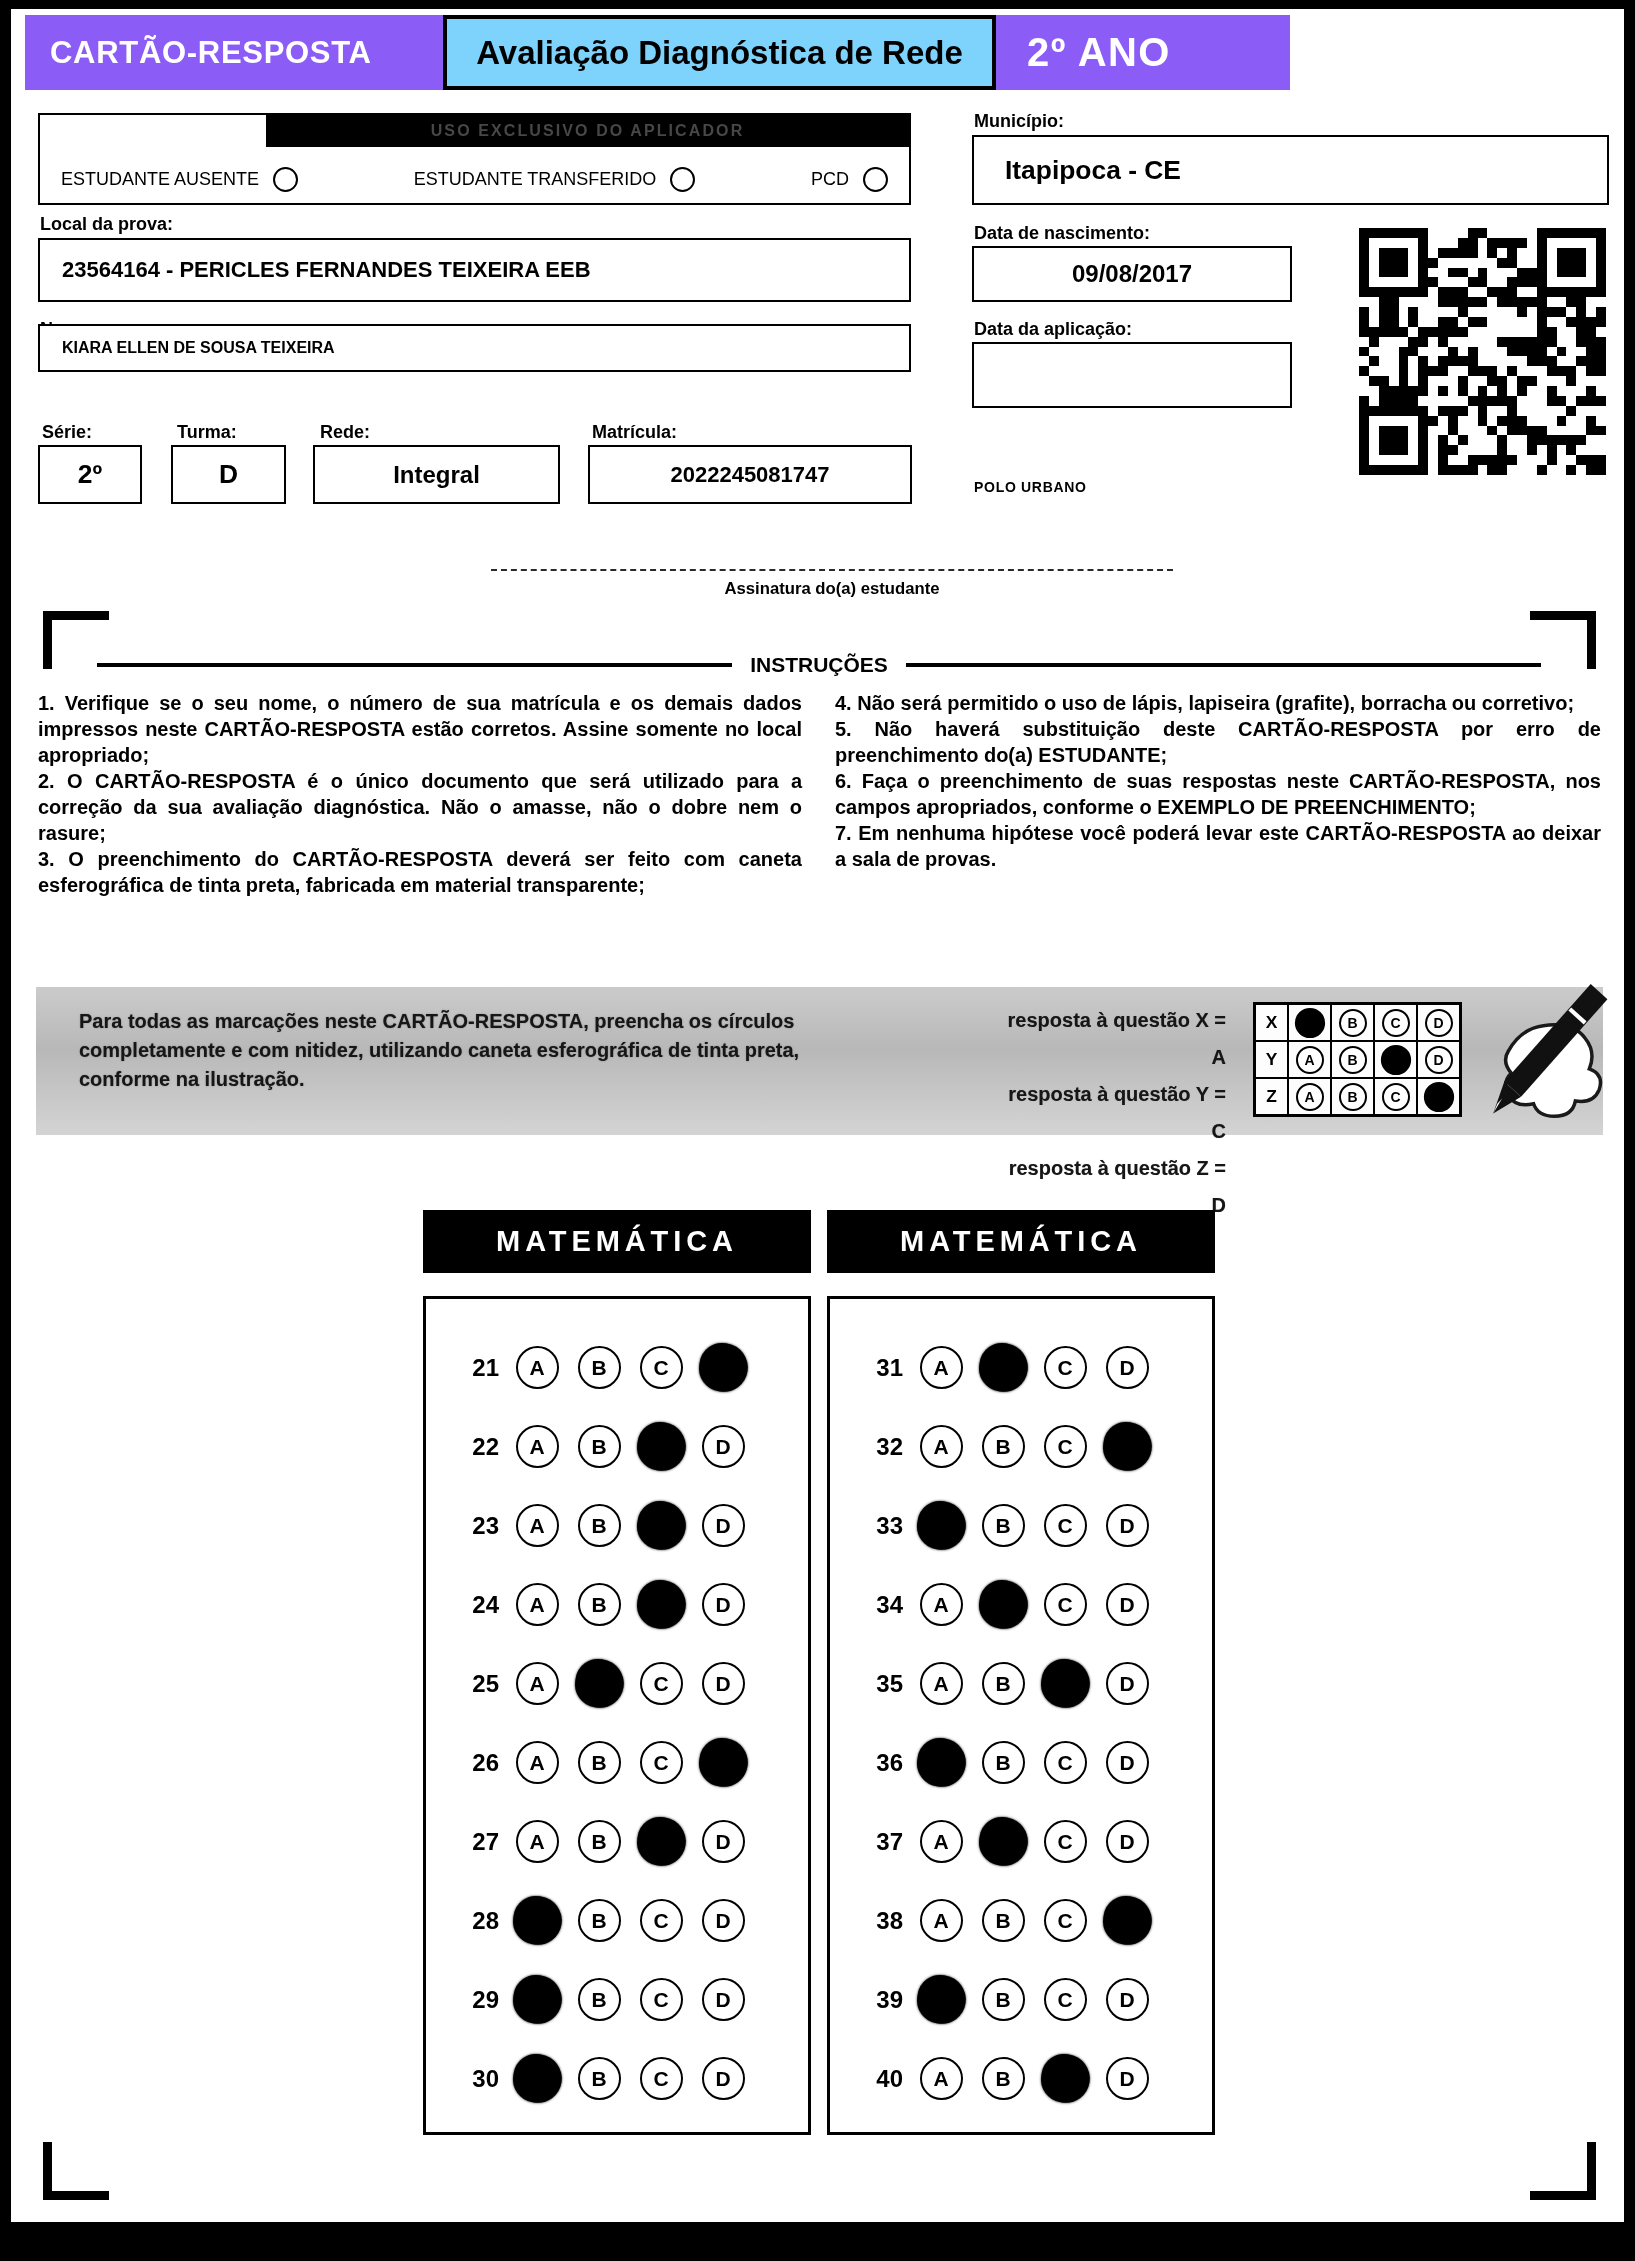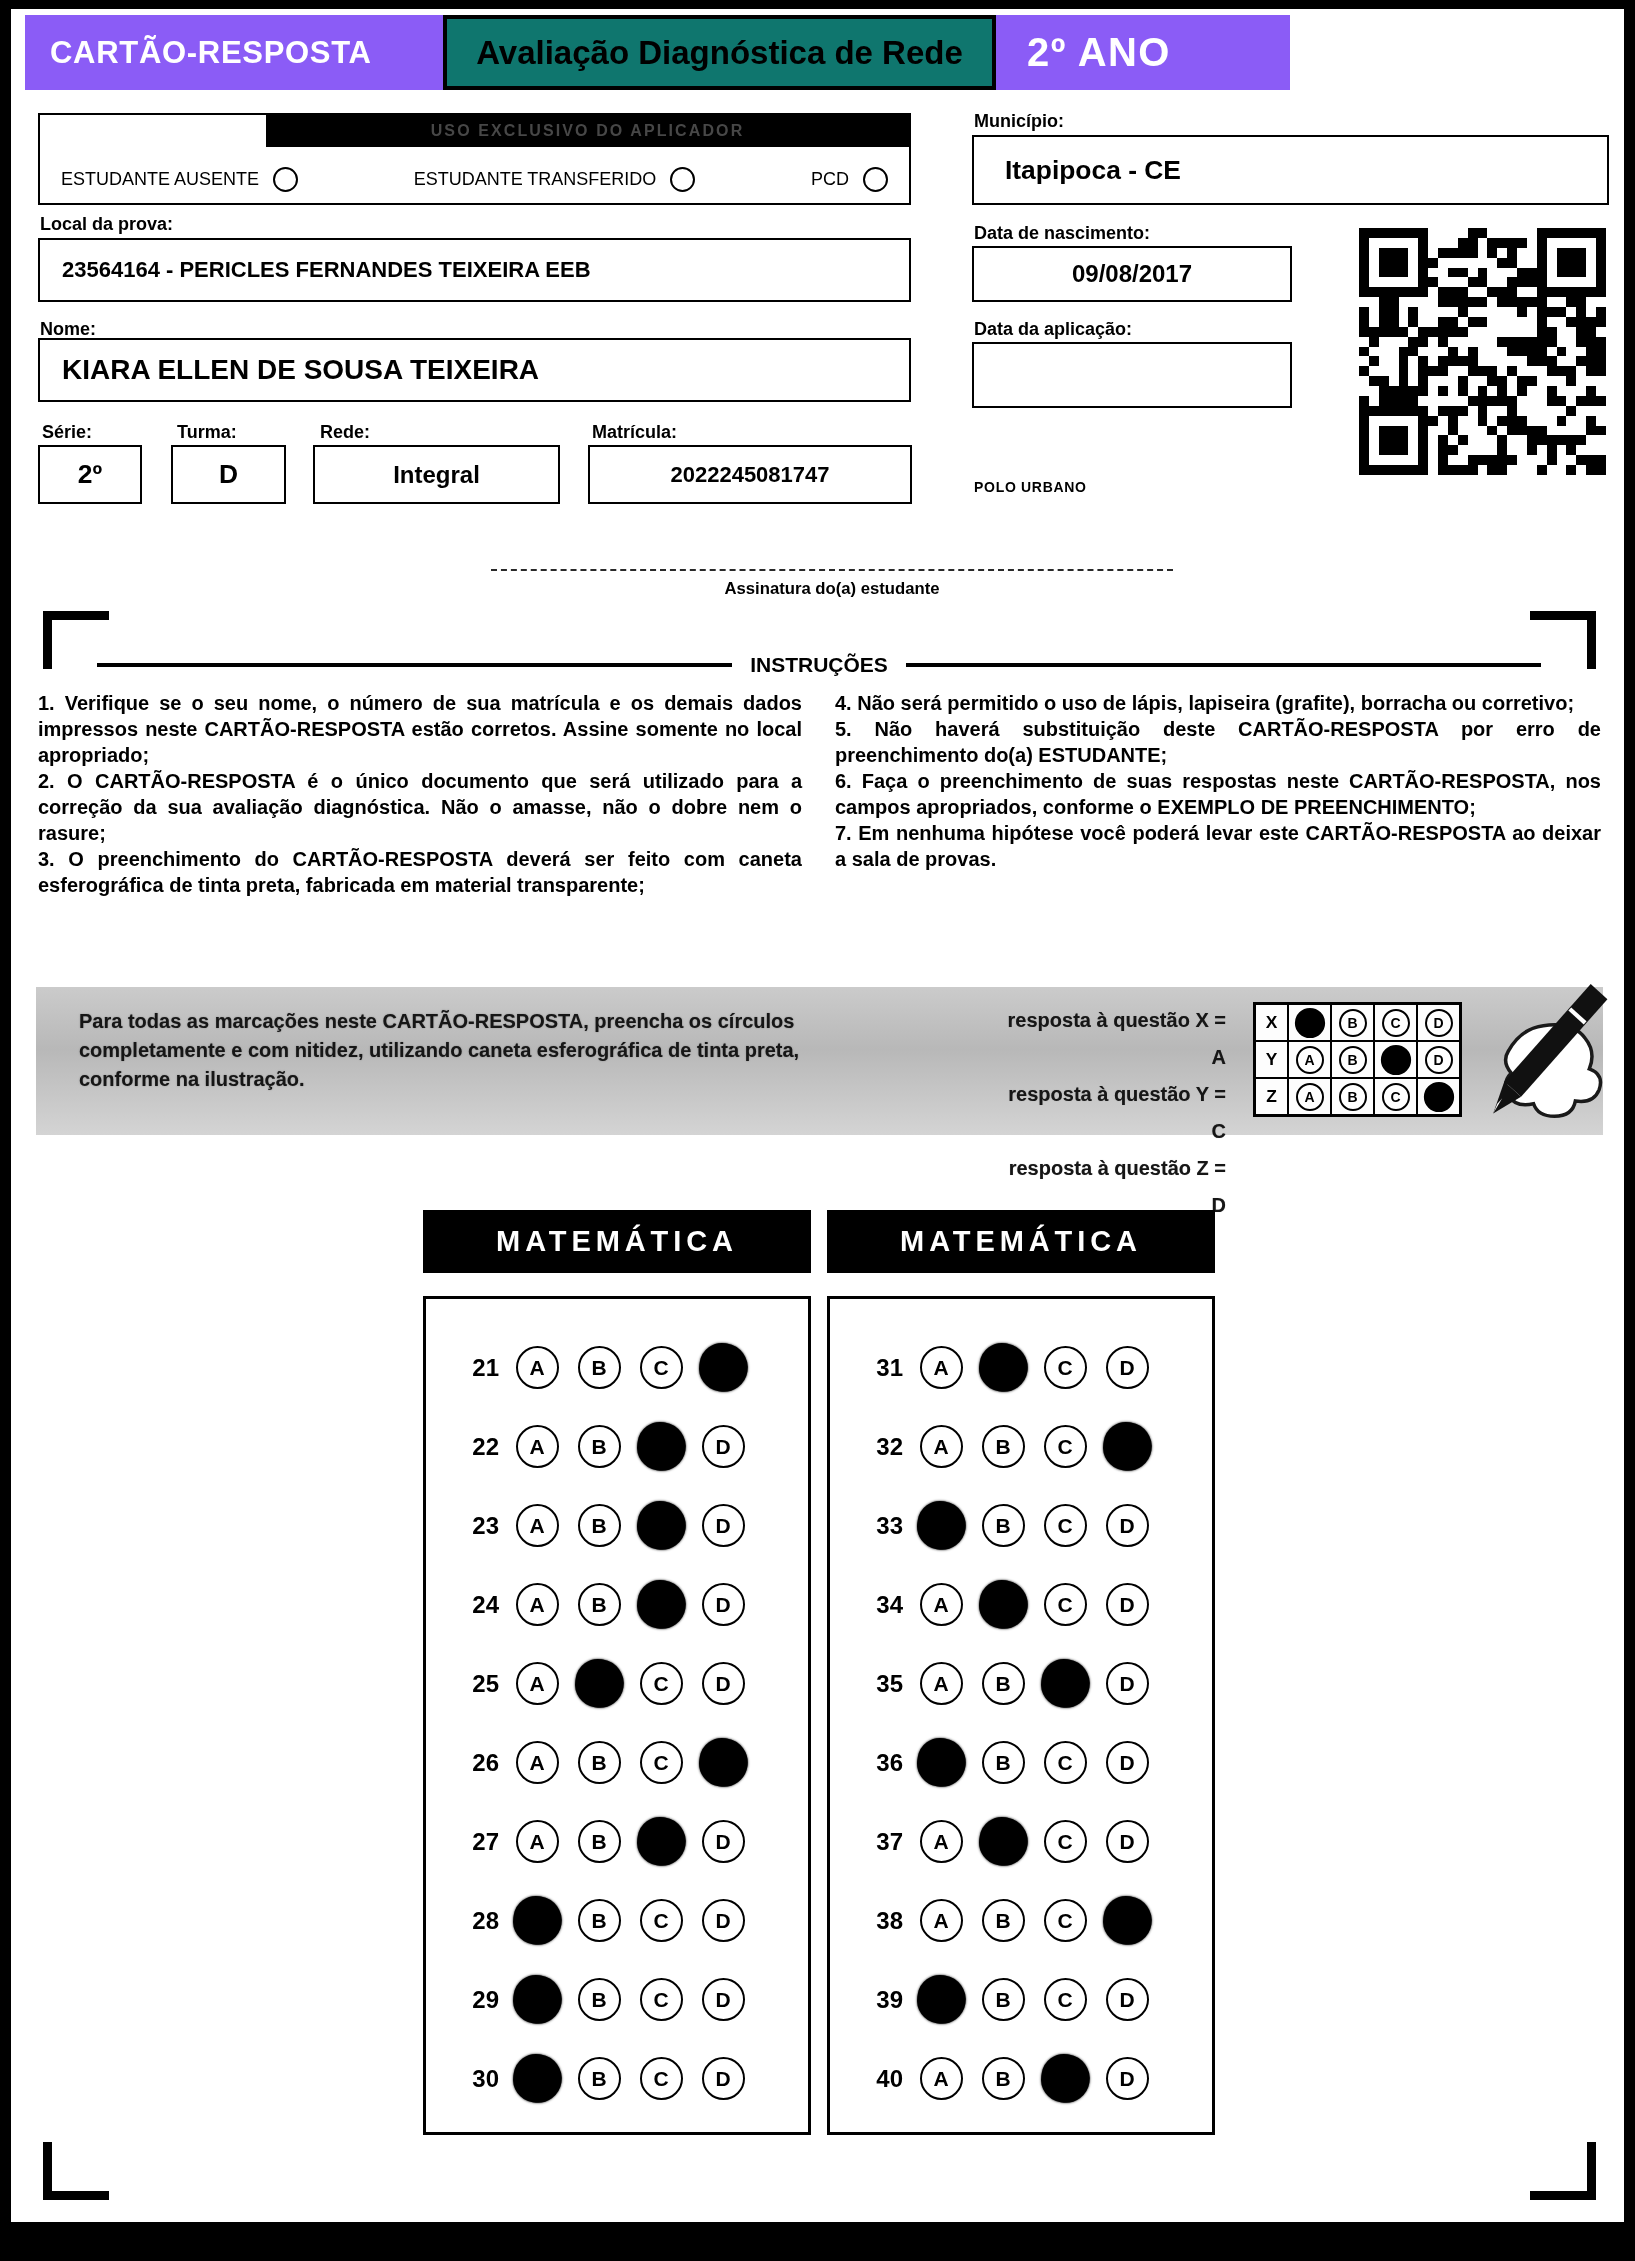--- a/index.html
+++ b/index.html
@@ -4,21 +4,21 @@
 <style>
   * { margin:0; padding:0; box-sizing:border-box; }
   body { background:#fff; font-family:"Liberation Sans", sans-serif; color:#000; }
   .page { position:relative; width:1636px; height:2261px; background:#fff; overflow:hidden; }
   .abs { position:absolute; }
   .frame { position:absolute; background:#000; }
 
   
   .hdr-black { background:#8b5cf6; color:#fff; display:flex; align-items:center; }
   .hdr-title { font-size:31px; font-weight:bold; padding-left:25px; letter-spacing:0.7px; }
-  .hdr-mid { background:#0f766e; border:4.2px solid #000; display:flex; align-items:center; justify-content:center; font-size:33px; font-weight:bold; }
+  .hdr-mid { background:#7dd3fc; border:4.2px solid #000; display:flex; align-items:center; justify-content:center; font-size:33px; font-weight:bold; }
   .hdr-grade { font-size:40px; font-weight:bold; padding-left:31px; letter-spacing:1.4px; }
 
   .box { border:2.8px solid #000; background:#fff; position:absolute; }
   .lbl { position:absolute; font-weight:bold; font-size:18px; }
   .val-left { display:flex; align-items:center; padding-left:22px; font-weight:bold; }
   .val-center { display:flex; align-items:center; justify-content:center; font-weight:bold; }
 
   .redbar { position:absolute; background:#000; color:#474747; display:flex; align-items:center; justify-content:center; font-size:16px; font-weight:bold; letter-spacing:2.1px; }
   .chk-row { position:absolute; left:0; right:0; bottom:11px; display:flex; justify-content:space-between; padding:0 21px; align-items:center; }
   .chk-group { display:flex; align-items:center; }
@@ -103,21 +103,21 @@
       </div>
     </div>
   </div>
 
   <div class="lbl" style="left:40px;top:214px">Local da prova:</div>
   <div class="box val-left" style="left:38px;top:238px;width:873px;height:64px;font-size:22px">
     <span>23564164 - PERICLES FERNANDES TEIXEIRA EEB</span>
   </div>
 
   <div class="lbl" style="left:40px;top:319px">Nome:</div>
-  <div class="box val-left" style="left:38px;top:338px;width:873px;height:64px;font-size:28px">
+  <div class="box val-left" style="left:38px;top:324px;width:873px;height:48px;font-size:16px">
     <span>KIARA ELLEN DE SOUSA TEIXEIRA</span>
   </div>
 
   <div class="lbl" style="left:42px;top:422px">Série:</div>
   <div class="lbl" style="left:177px;top:422px">Turma:</div>
   <div class="lbl" style="left:320px;top:422px">Rede:</div>
   <div class="lbl" style="left:592px;top:422px">Matrícula:</div>
 
   <div class="box val-center" style="left:38px;top:445px;width:104px;height:59px;font-size:26.4px">
     <span>2º</span>

